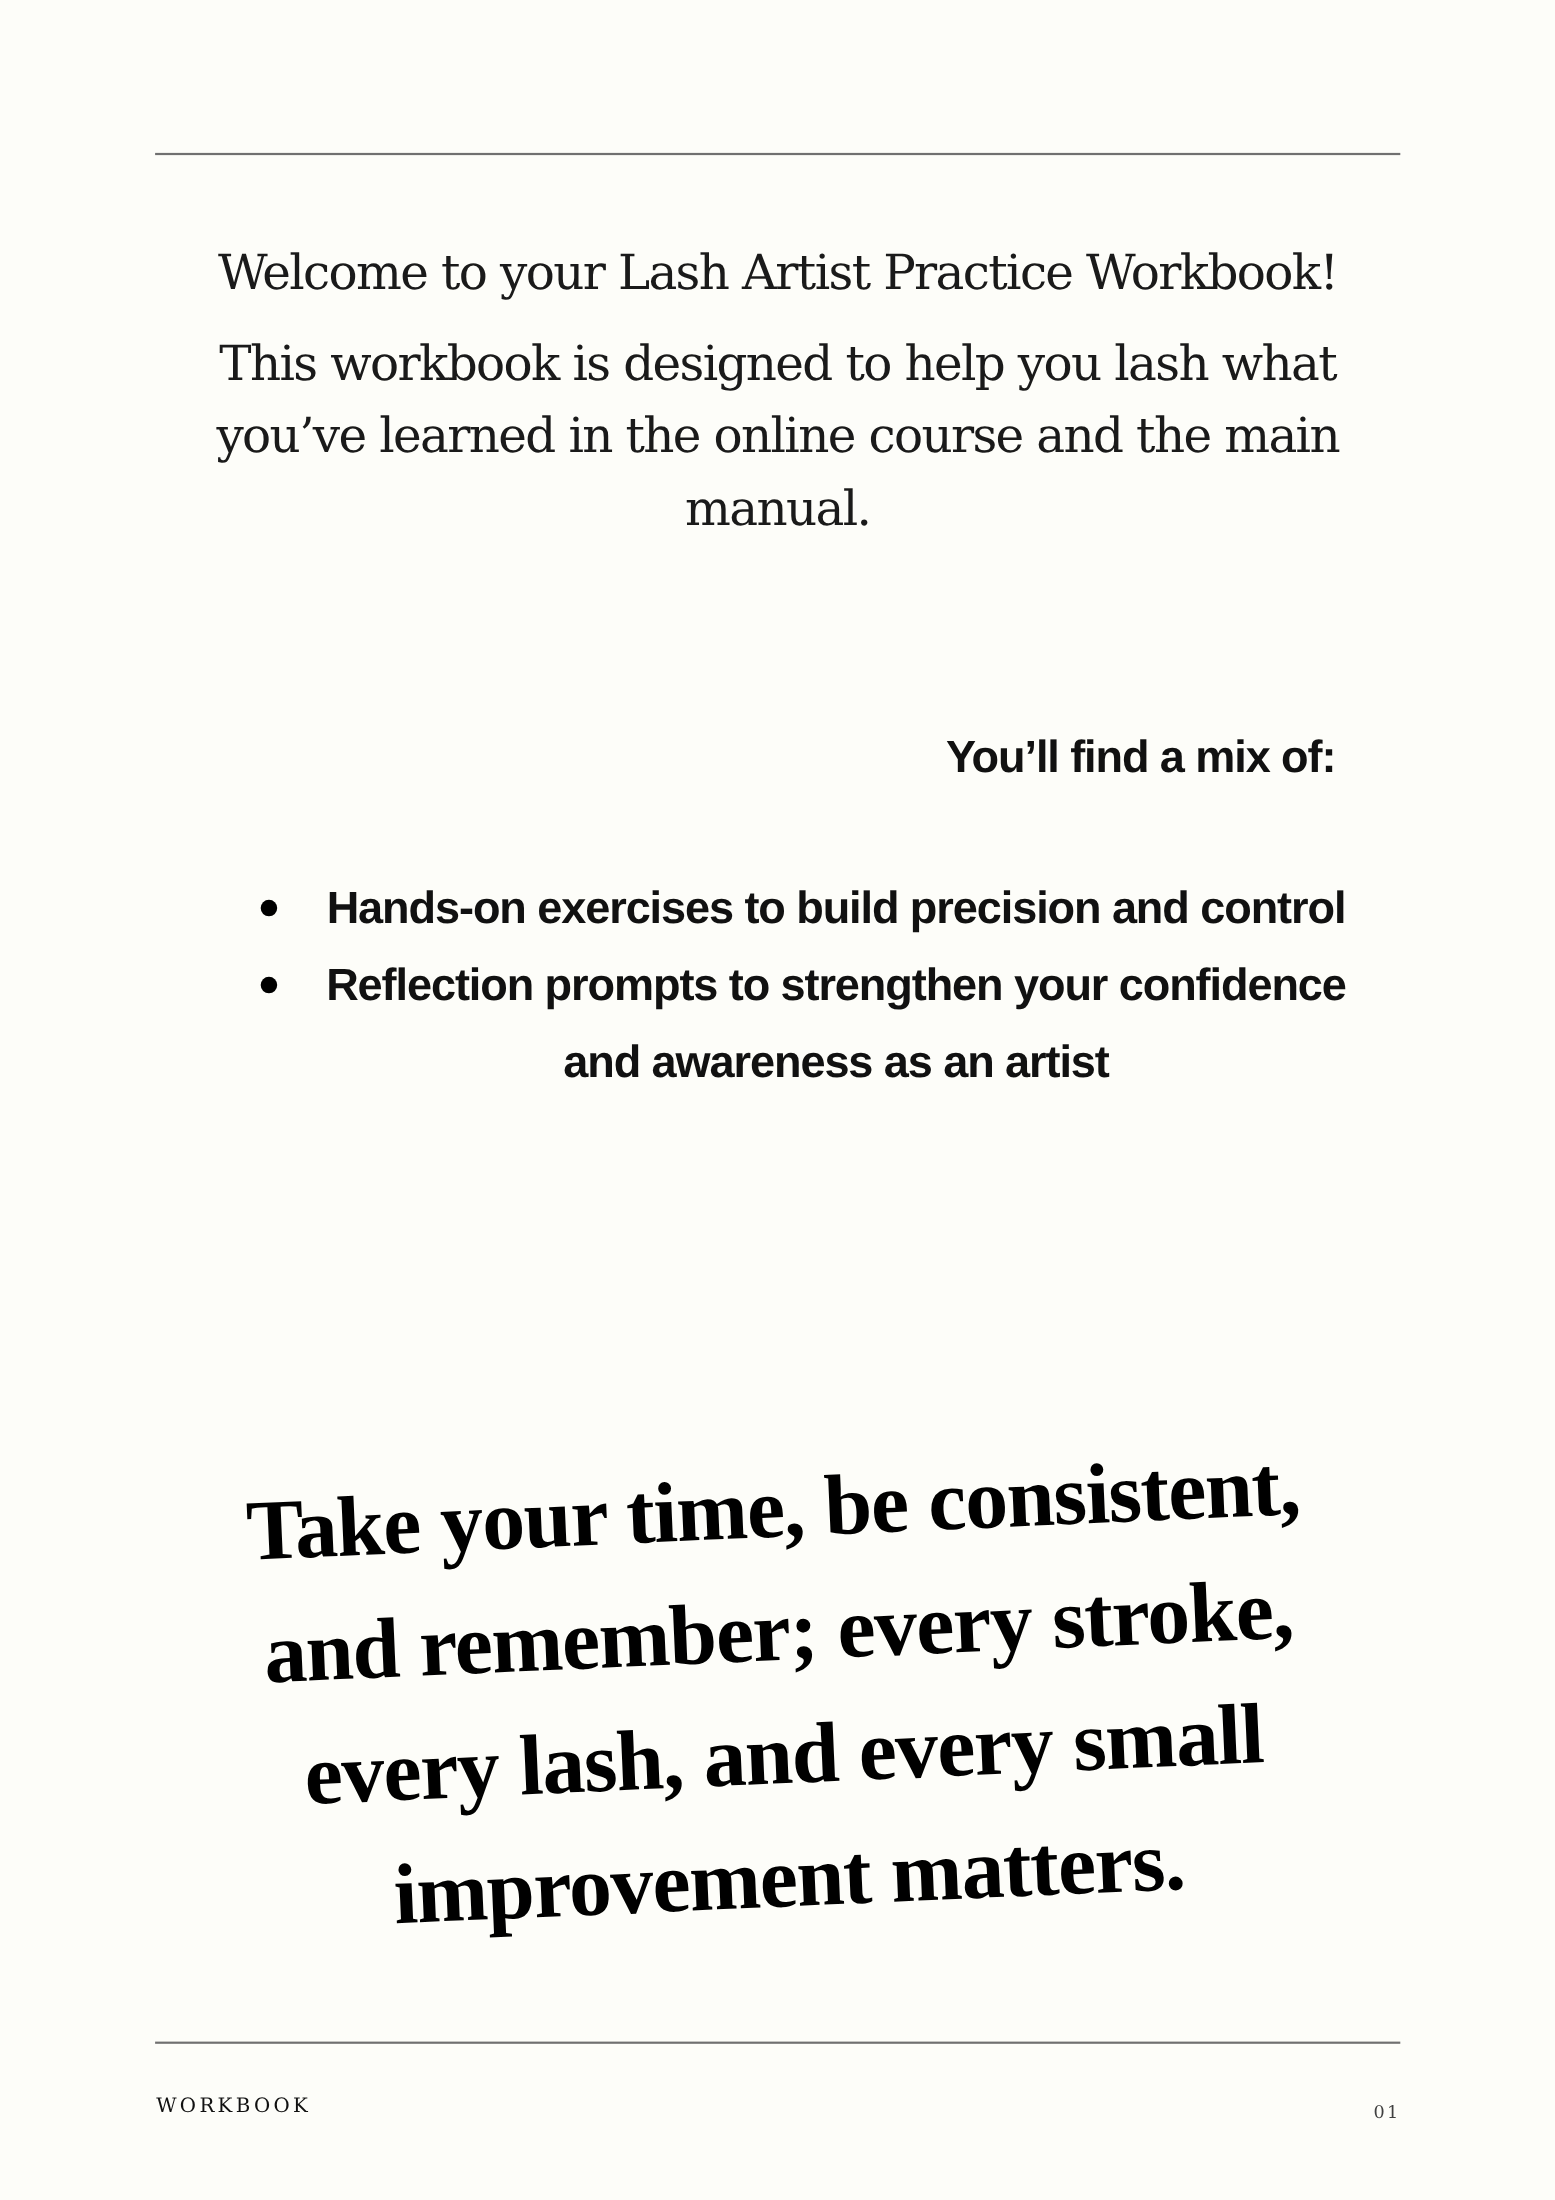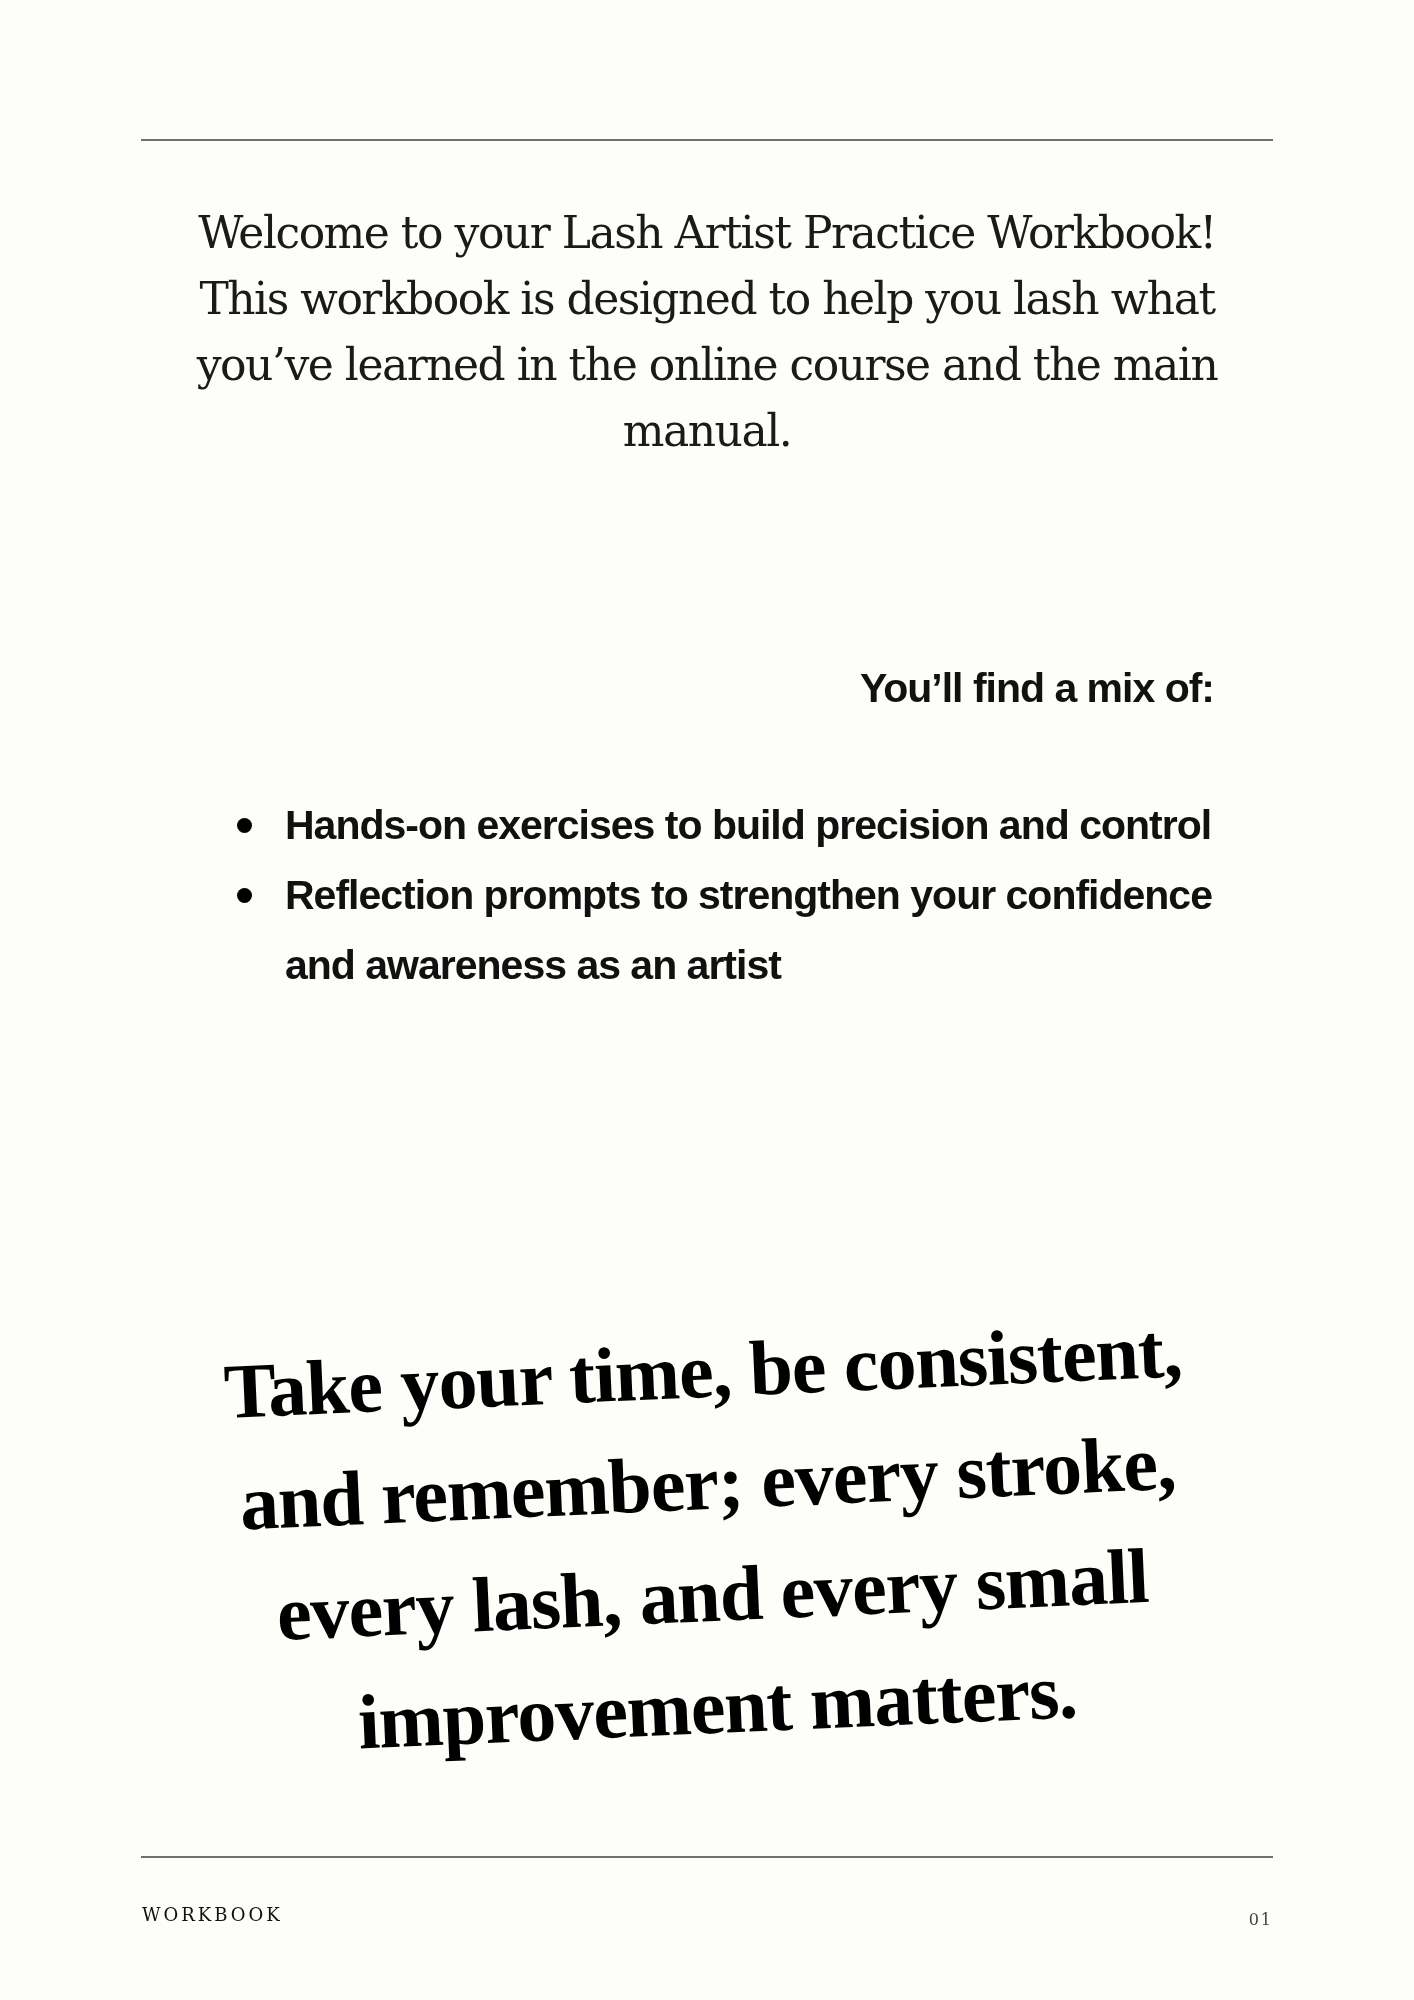--- a/index.html
+++ b/index.html
@@ -19,42 +19,42 @@
 
   .intro {
     position: absolute; left: 180px; width: 1054px; top: 200px;
     text-align: center;
     font-family: "DejaVu Serif", serif;
     font-size: 44px; line-height: 66px;
     letter-spacing: -1.5px;
     font-weight: normal;
     color: #1a1a1a;
   }
-  .intro p { margin: 0; }
+  .intro p { margin: 16px; }
 
   .mix-heading {
     position: absolute; left: 200px; width: 1014px; top: 660px;
     text-align: right;
     font-family: "Liberation Sans", sans-serif;
     font-weight: bold; font-size: 41px; line-height: 56px;
     letter-spacing: -1px;
     margin: 0;
   }
 
   .bullets {
     position: absolute; left: 225px; width: 1010px; top: 790px;
     list-style: none; margin: 0; padding: 0;
     font-family: "Liberation Sans", sans-serif;
     font-weight: bold; font-size: 41px; line-height: 70px;
     letter-spacing: -1px;
   }
   .bullets li {
     position: relative;
     padding-left: 60px;
-    text-align: left;
+    text-align: center;
   }
   .bullets .dot {
     position: absolute; left: 12px; top: 28px;
     width: 15px; height: 15px; border-radius: 50%;
     background: #000;
   }
 
   .quote {
     position: absolute; left: 190px; width: 1040px; top: 1315px;
     text-align: center;

